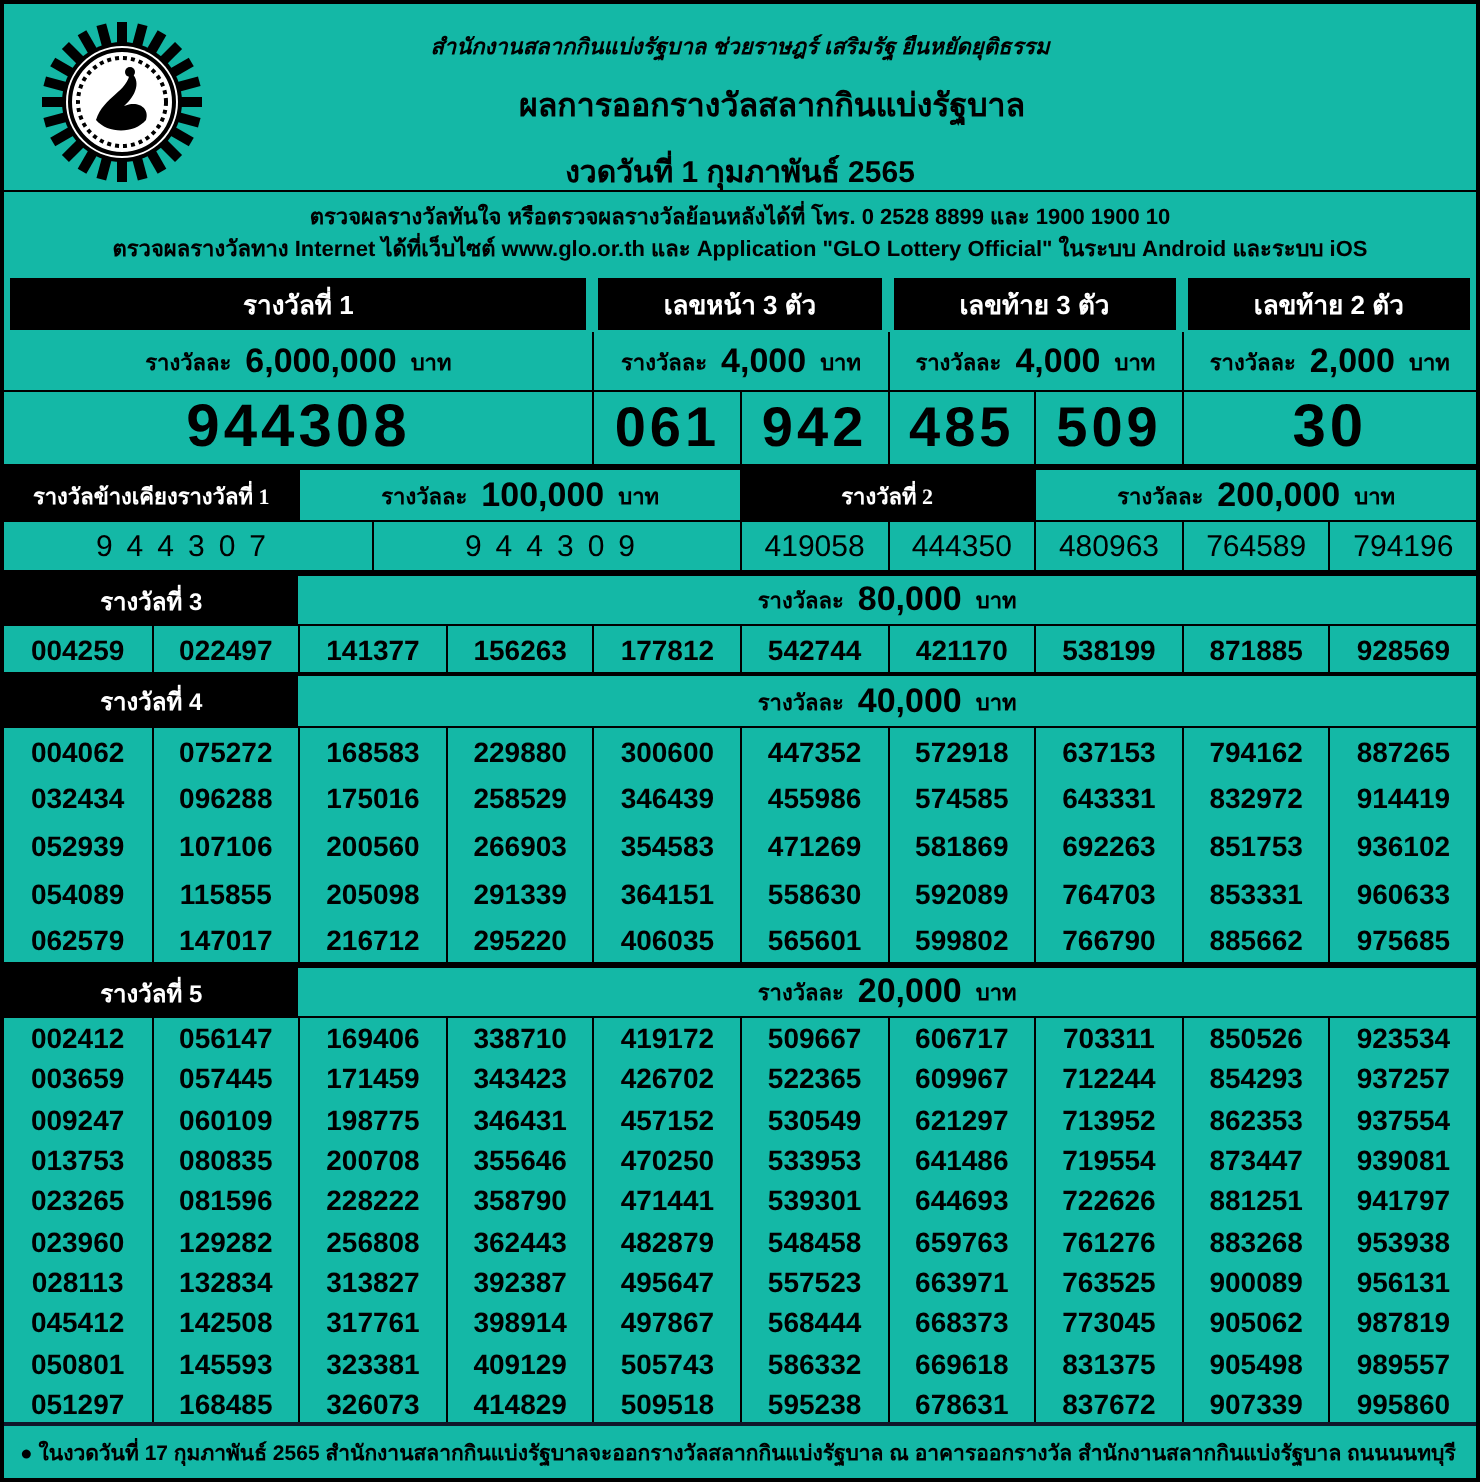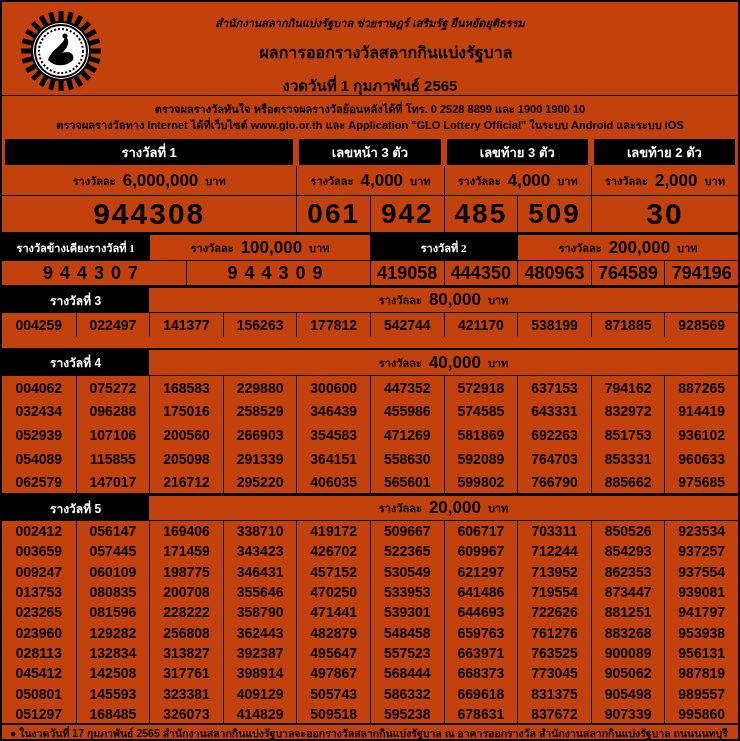--- a/index.html
+++ b/index.html
@@ -1,20 +1,20 @@
 <!DOCTYPE html>
 <html><head>
 <meta charset="utf-8">
 <style>
   * { margin:0; padding:0; box-sizing:border-box; }
   html,body { background:#fff; }
   body { font-family:"Liberation Sans","DejaVu Sans",sans-serif; color:#000; }
   .sheet{
     width:740px; height:741px; border:2px solid #000; overflow:hidden;
-    display:flex; flex-direction:column; background:#c2410c;
+    display:flex; flex-direction:column; background:#14b8a6;
   }
   
   .hdr{ position:relative; height:93px; flex:0 0 auto; }
   .logo{ position:absolute; left:16px; top:8px; width:86px; height:82px; }
   .hdr-text{ text-align:center; padding-top:12px; }
   .motto{ font-style:italic; font-weight:bold; font-size:11px; margin-bottom:8px; }
   .title{ font-weight:bold; font-size:16px; margin-bottom:9px;padding-left:32px; }
   .drawdate{ font-weight:bold; font-size:15px; }
   
   .info{ border-top:1px solid #000; text-align:center; padding:5px 0 4px; flex:0 0 auto; }
@@ -32,30 +32,30 @@
   .p1-amt .amt:first-child{ border-left:none; }
   .p1-nums{ display:grid; grid-template-columns:8fr 2fr 2fr 2fr 2fr 4fr; height:37px; border-top:1px solid #000; flex:0 0 auto; }
   .bignum{ display:flex; align-items:center; justify-content:center; font-weight:bold; font-size:28px; letter-spacing:2px; border-left:1px solid #000; }
   .bignum:first-child{ border-left:none; }
   .bignum.xl{ font-size:30px; }
   
   .adj-head{ display:grid; grid-template-columns:4fr 6fr 4fr 6fr; height:28px; border-top:3px solid #000; flex:0 0 auto; }
   .adj-head .blackcell{ font-size:11px;font-family:Liberation Serif, serif; }
   .adj-head .amt{ border-left:1px solid #000; }
   .adj-nums{ display:grid; grid-template-columns:5fr 5fr 2fr 2fr 2fr 2fr 2fr; height:25px; border-top:1px solid #000; flex:0 0 auto; }
-  .mnum{ display:flex; align-items:center; justify-content:center; font-weight:bold; font-size:18px; border-left:1px solid #000; }
+  .mnum{ display:flex; align-items:center; justify-content:center; font-weight:normal; font-size:15px; border-left:1px solid #000; }
   .mnum:first-child{ border-left:none; }
   .mnum.spread{ letter-spacing:7px; }
   
   .psec-head{ display:grid; grid-template-columns:2fr 8fr; height:27px; border-top:3px solid #000; flex:0 0 auto; }
   .psec-head .blackcell{ font-size:12px; }
   .numgrid{ display:grid; grid-template-columns:repeat(10,1fr); border-top:1px solid #000; flex:0 0 auto; }
   .numgrid .ncell{ display:flex; align-items:center; justify-content:center; font-weight:bold; font-size:14px; border-left:1px solid #000; }
   .numgrid .ncell:nth-child(10n+1){ border-left:none; }
-  .rows1{ height:36px; grid-auto-rows:24px; }
+  .rows1{ height:24px; grid-auto-rows:24px; }
   .rows5{ height:118px; grid-auto-rows:23.6px; }
   .rows10{ height:203px; grid-auto-rows:20.3px; }
   
   .foot{ border-top:2px solid #0f172a; flex:1 1 auto; display:flex; align-items:center; padding:0 8px; }
   .foot div{ font-size:10.5px; font-weight:bold; }
 </style>
 </head>
 <body>
 
 <div class="sheet">

